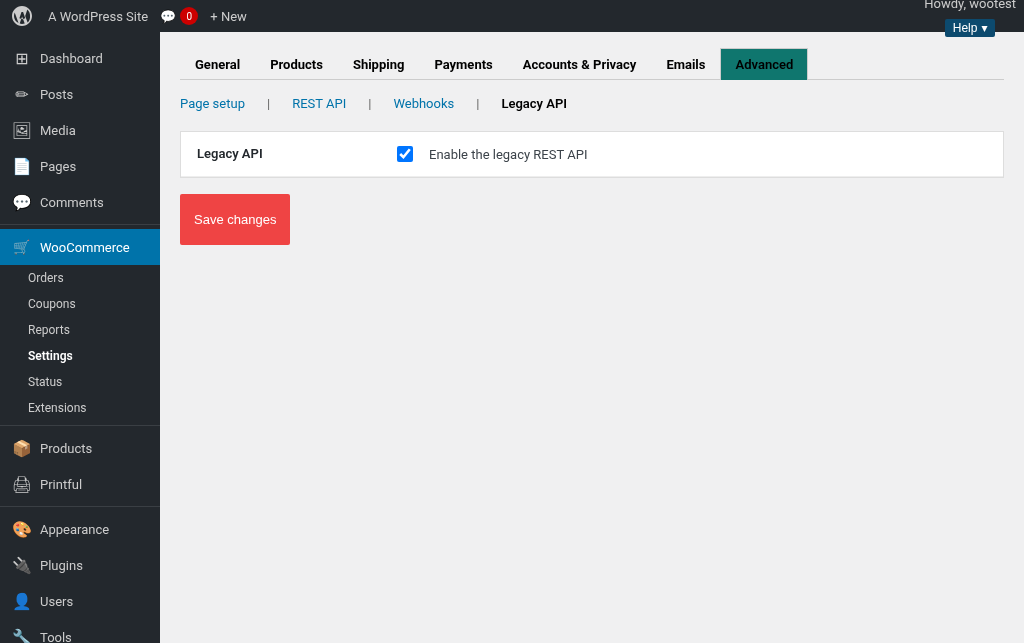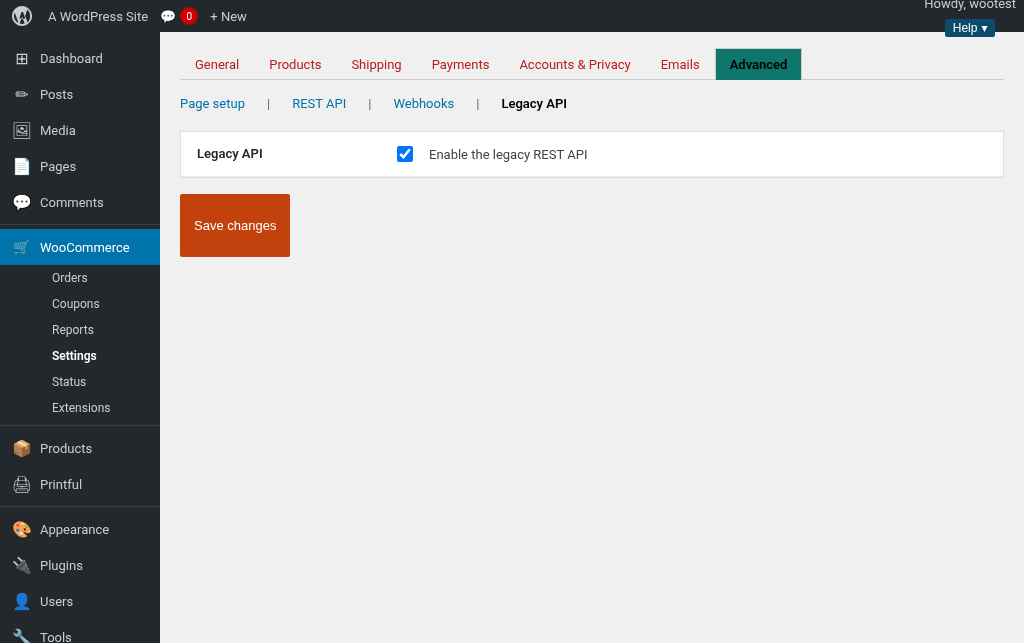--- a/index.html
+++ b/index.html
@@ -41,43 +41,44 @@
       color: #ccc;
       cursor: pointer;
       font-size: 13px;
       white-space: nowrap;
     }
     .sidebar-icon { width: 20px; height: 20px; display: flex; align-items: center; justify-content: center; font-size: 16px; flex-shrink: 0; }
     .sidebar-divider { height: 1px; background: #3a3f44; margin: 4px 0; }
 
     
     .woo-parent { background: #0073aa; color: #fff; padding: 8px 12px; display: flex; align-items: center; gap: 8px; }
-    .woo-submenu { background: #23282d; padding-left: 24px; }
+    .woo-submenu { background: #23282d; }
     .woo-submenu .sub-item {
       padding: 6px 12px 6px 28px;
       color: #ccc;
       cursor: pointer;
       font-size: 12px;
     }
     .woo-submenu .sub-item.active { color: #fff; font-weight: 600; }
 
     
     #main { flex: 1; padding: 16px 20px; background: #f0f0f1; }
 
     
     .settings-tabs { display: flex; border-bottom: 1px solid #ccc; margin-bottom: 16px; gap: 0; }
     .tab {
       padding: 8px 14px;
       cursor: pointer;
       font-size: 13px;
-      color: #b91c1c;
+      color: #000000;
       border: 1px solid transparent;
       border-bottom: none;
       margin-bottom: -1px;
       background: transparent;
+      font-weight: bold;
     }
     .tab.active {
       background: #0f766e;
       border-color: #ccc;
       color: #000;
       border-bottom-color: #f0f0f1;
       font-weight: 600;
     }
 
     
@@ -95,24 +96,24 @@
     .settings-table td { padding: 14px 16px; vertical-align: top; }
     .settings-table .label-col { width: 200px; font-weight: 600; color: #23282d; }
 
     
     .checkbox-row { display: flex; align-items: center; gap: 16px; }
     .checkbox-row input[type=checkbox] { width: 16px; height: 16px; cursor: pointer; }
     .checkbox-row label { font-size: 13px; color: #3c434a; cursor: pointer; }
 
     
     .save-btn {
-      background: #c2410c;
+      background: #ef4444;
       color: #fff;
       border: none;
-      padding: 24px 14px;
+      padding: 18px 14px;
       cursor: pointer;
       font-size: 13px;
       border-radius: 2px;
       margin: 16px 0;
     }
 
     .woo-logo-icon { font-size: 14px; }
 
     
     .notif { background: #cc0000; color: #fff; border-radius: 50%; width: 18px; height: 18px; font-size: 10px; display: inline-flex; align-items: center; justify-content: center; }

